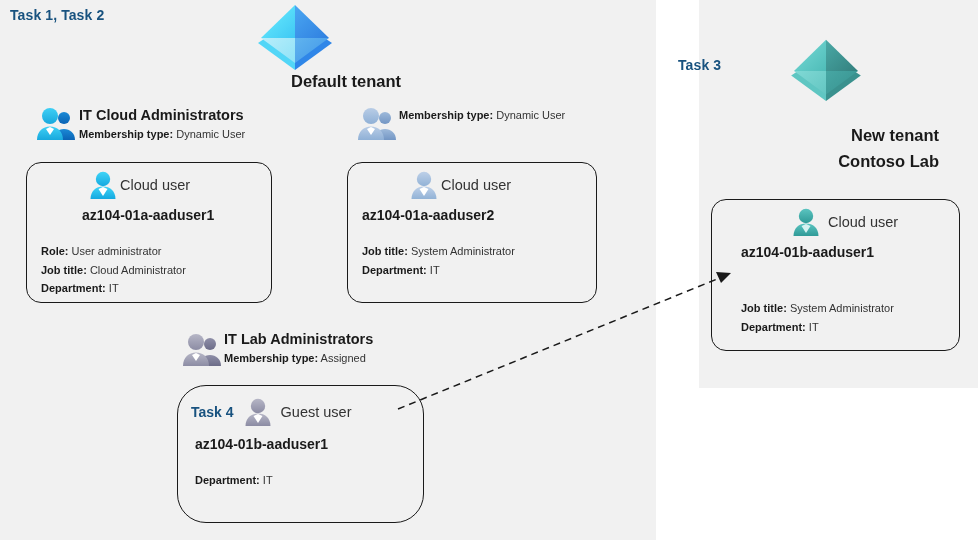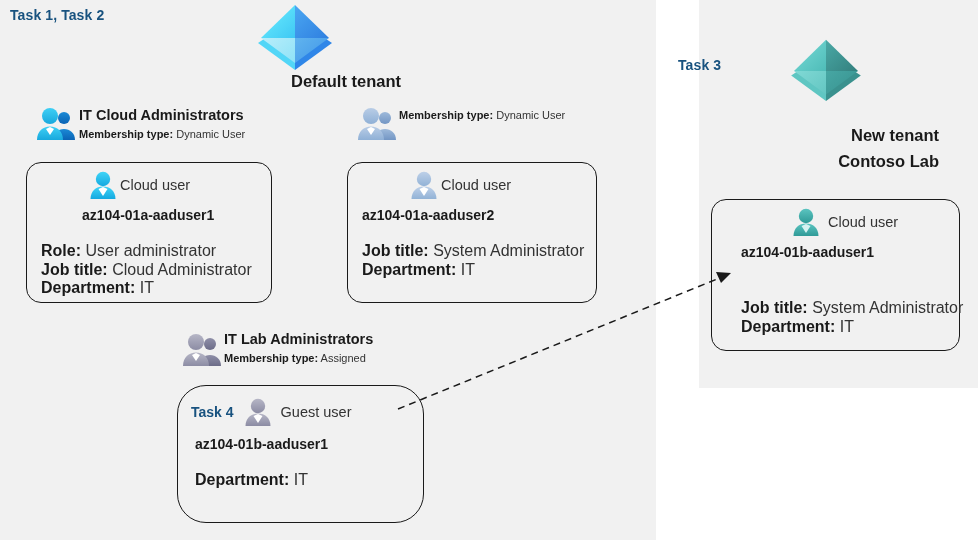--- a/index.html
+++ b/index.html
@@ -15,21 +15,21 @@
 
   .group-head{position:absolute;}
   .group-title{font-weight:bold;font-size:14.5px;color:#1a1a1a;line-height:19px;white-space:nowrap;}
   .group-sub{font-size:11px;color:#333;line-height:19px;white-space:nowrap;}
   .group-sub b{font-weight:bold;color:#1a1a1a;}
 
   .card{position:absolute;border:1.6px solid #1a1a1a;border-radius:15px;background:#f1f1f1;box-sizing:border-box;padding-left:11px;}
   .card-head{position:absolute;display:flex;align-items:center;gap:4px;}
   .card-head .cu-label{font-size:14.5px;color:#333;white-space:nowrap;}
   .card-name{position:absolute;font-weight:bold;font-size:14px;color:#1a1a1a;white-space:nowrap;}
-  .card-attrs{position:absolute;font-size:16px;line-height:18.5px;color:#333;white-space:nowrap;}
+  .card-attrs{position:absolute;font-size:11px;line-height:18.5px;color:#333;white-space:nowrap;}
   .card-attrs b{font-weight:bold;color:#1a1a1a;}
   .card-attrs div{white-space:nowrap;}
 
   .icon{display:inline-block;vertical-align:middle;}
   svg{display:block;overflow:visible;}
   .inline-task{font-weight:bold;font-size:14px;color:#18527f;margin-right:7px;}
 </style>
 </head>
 <body>
 

